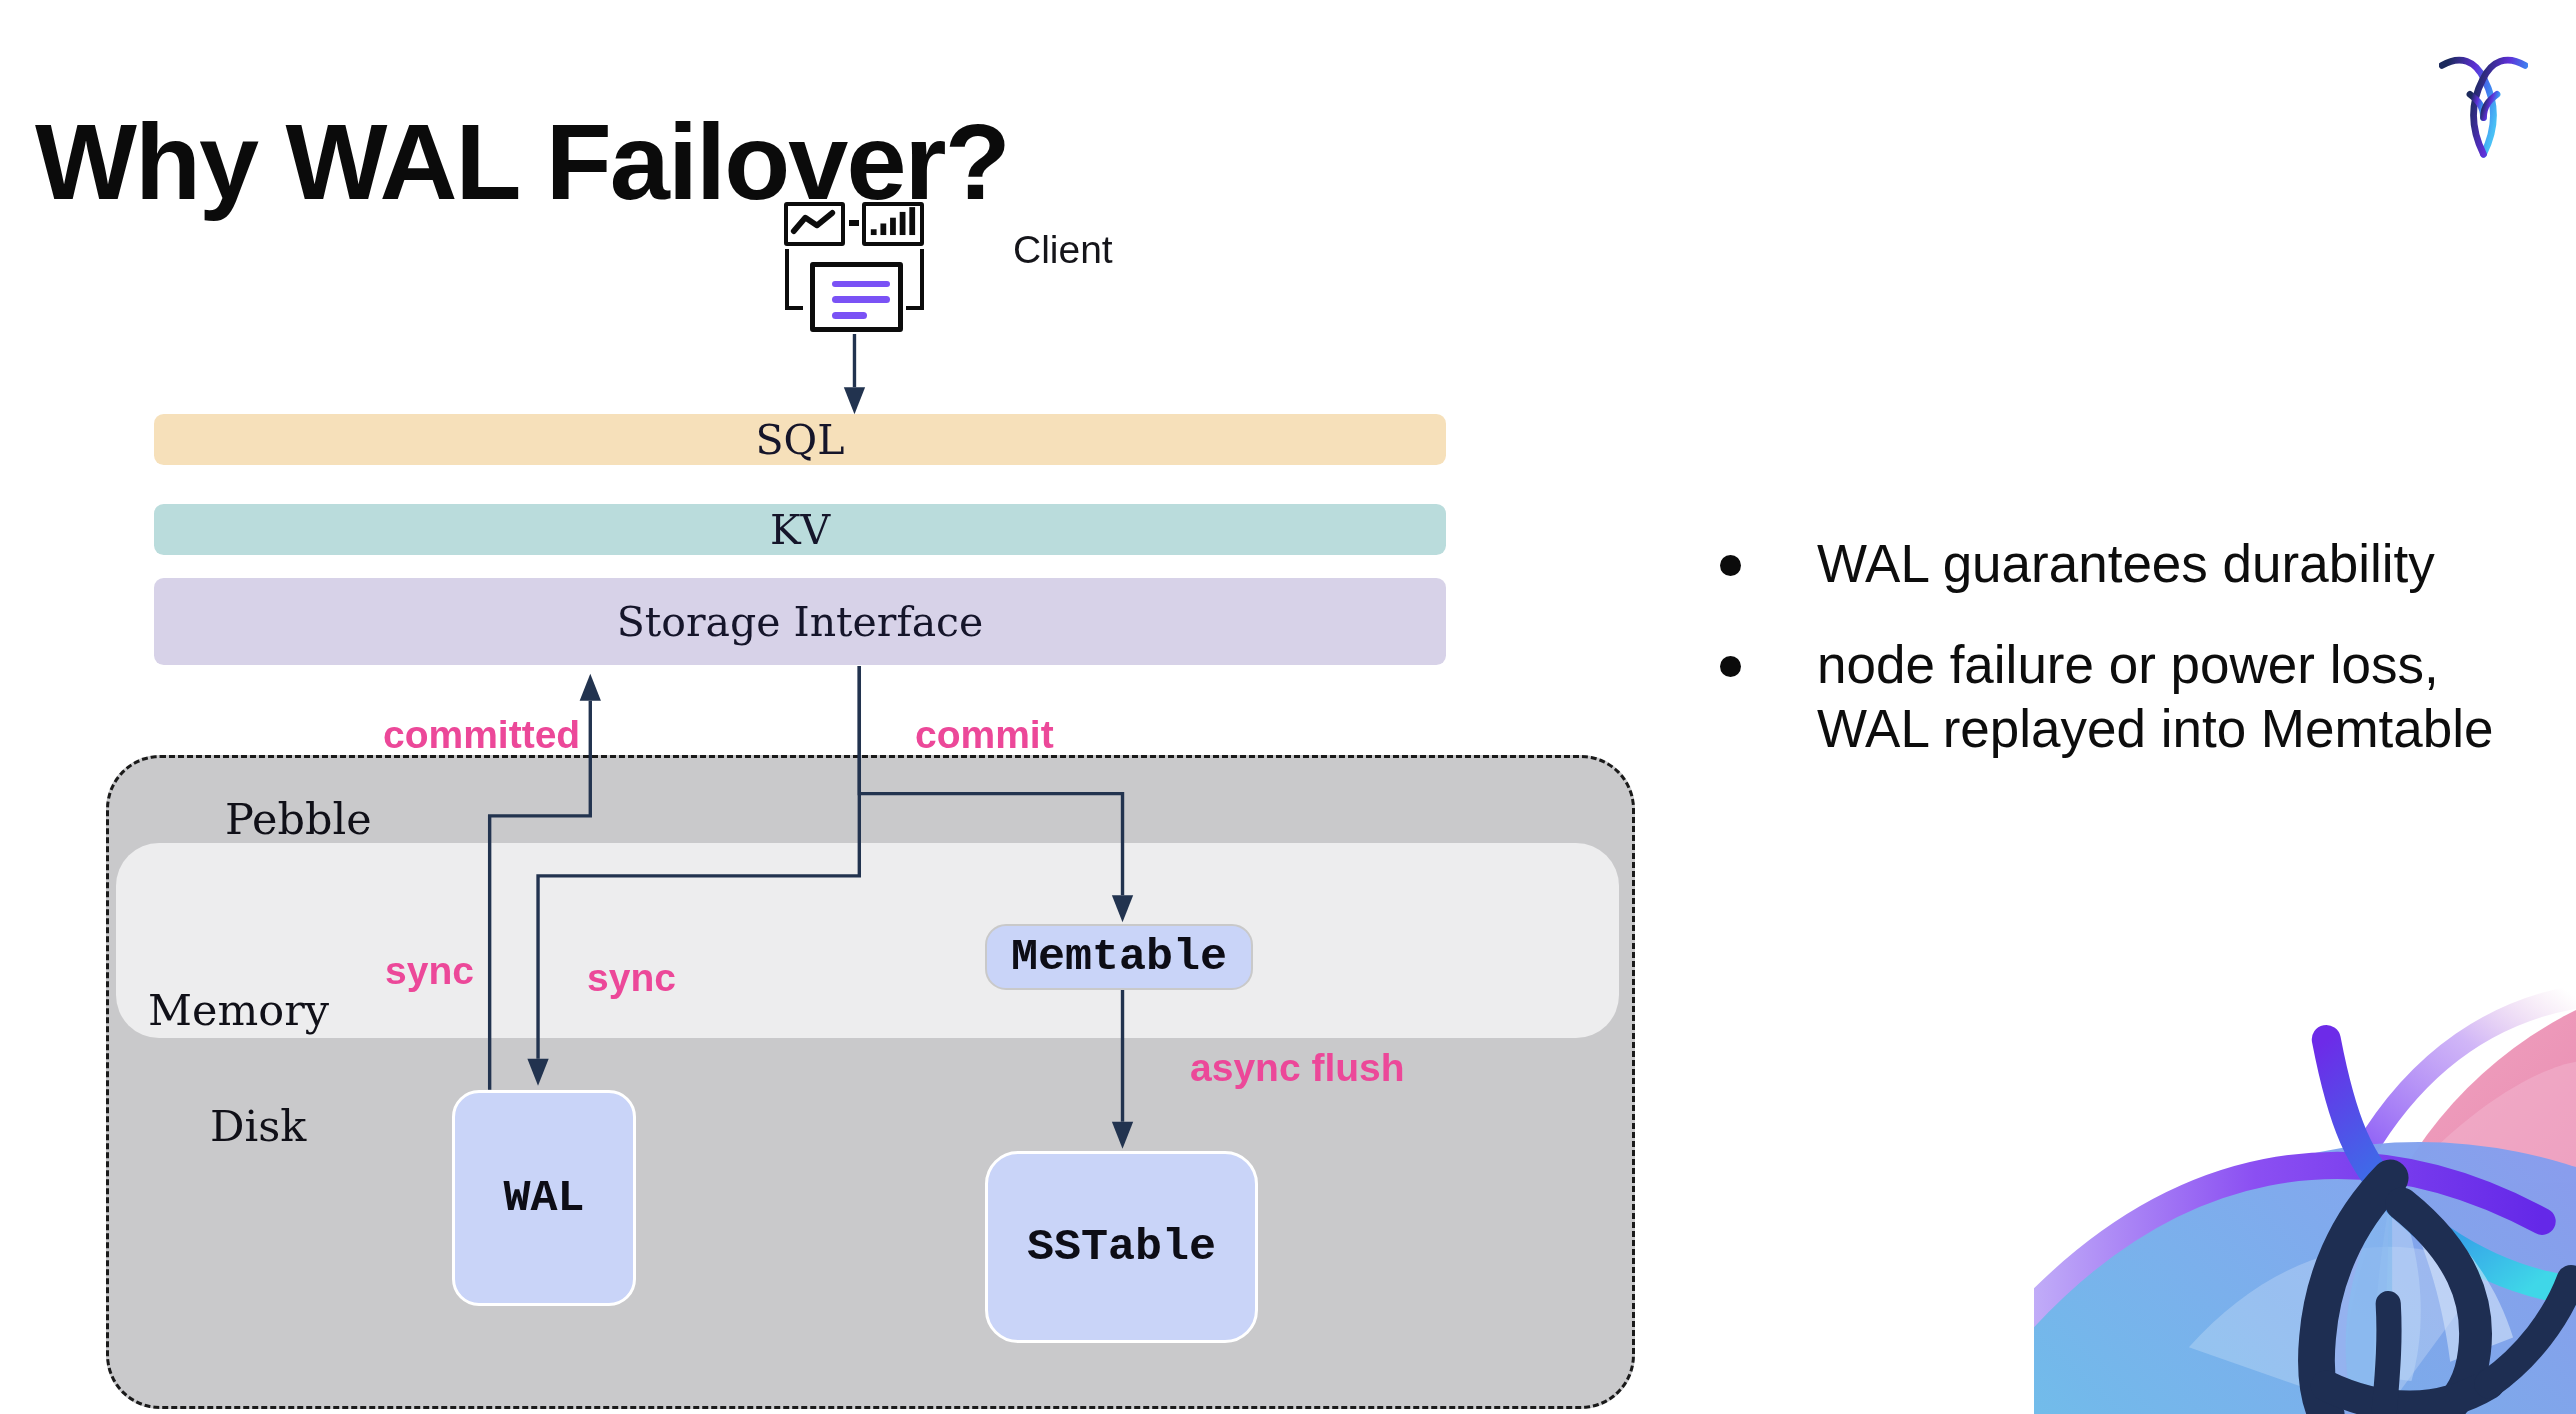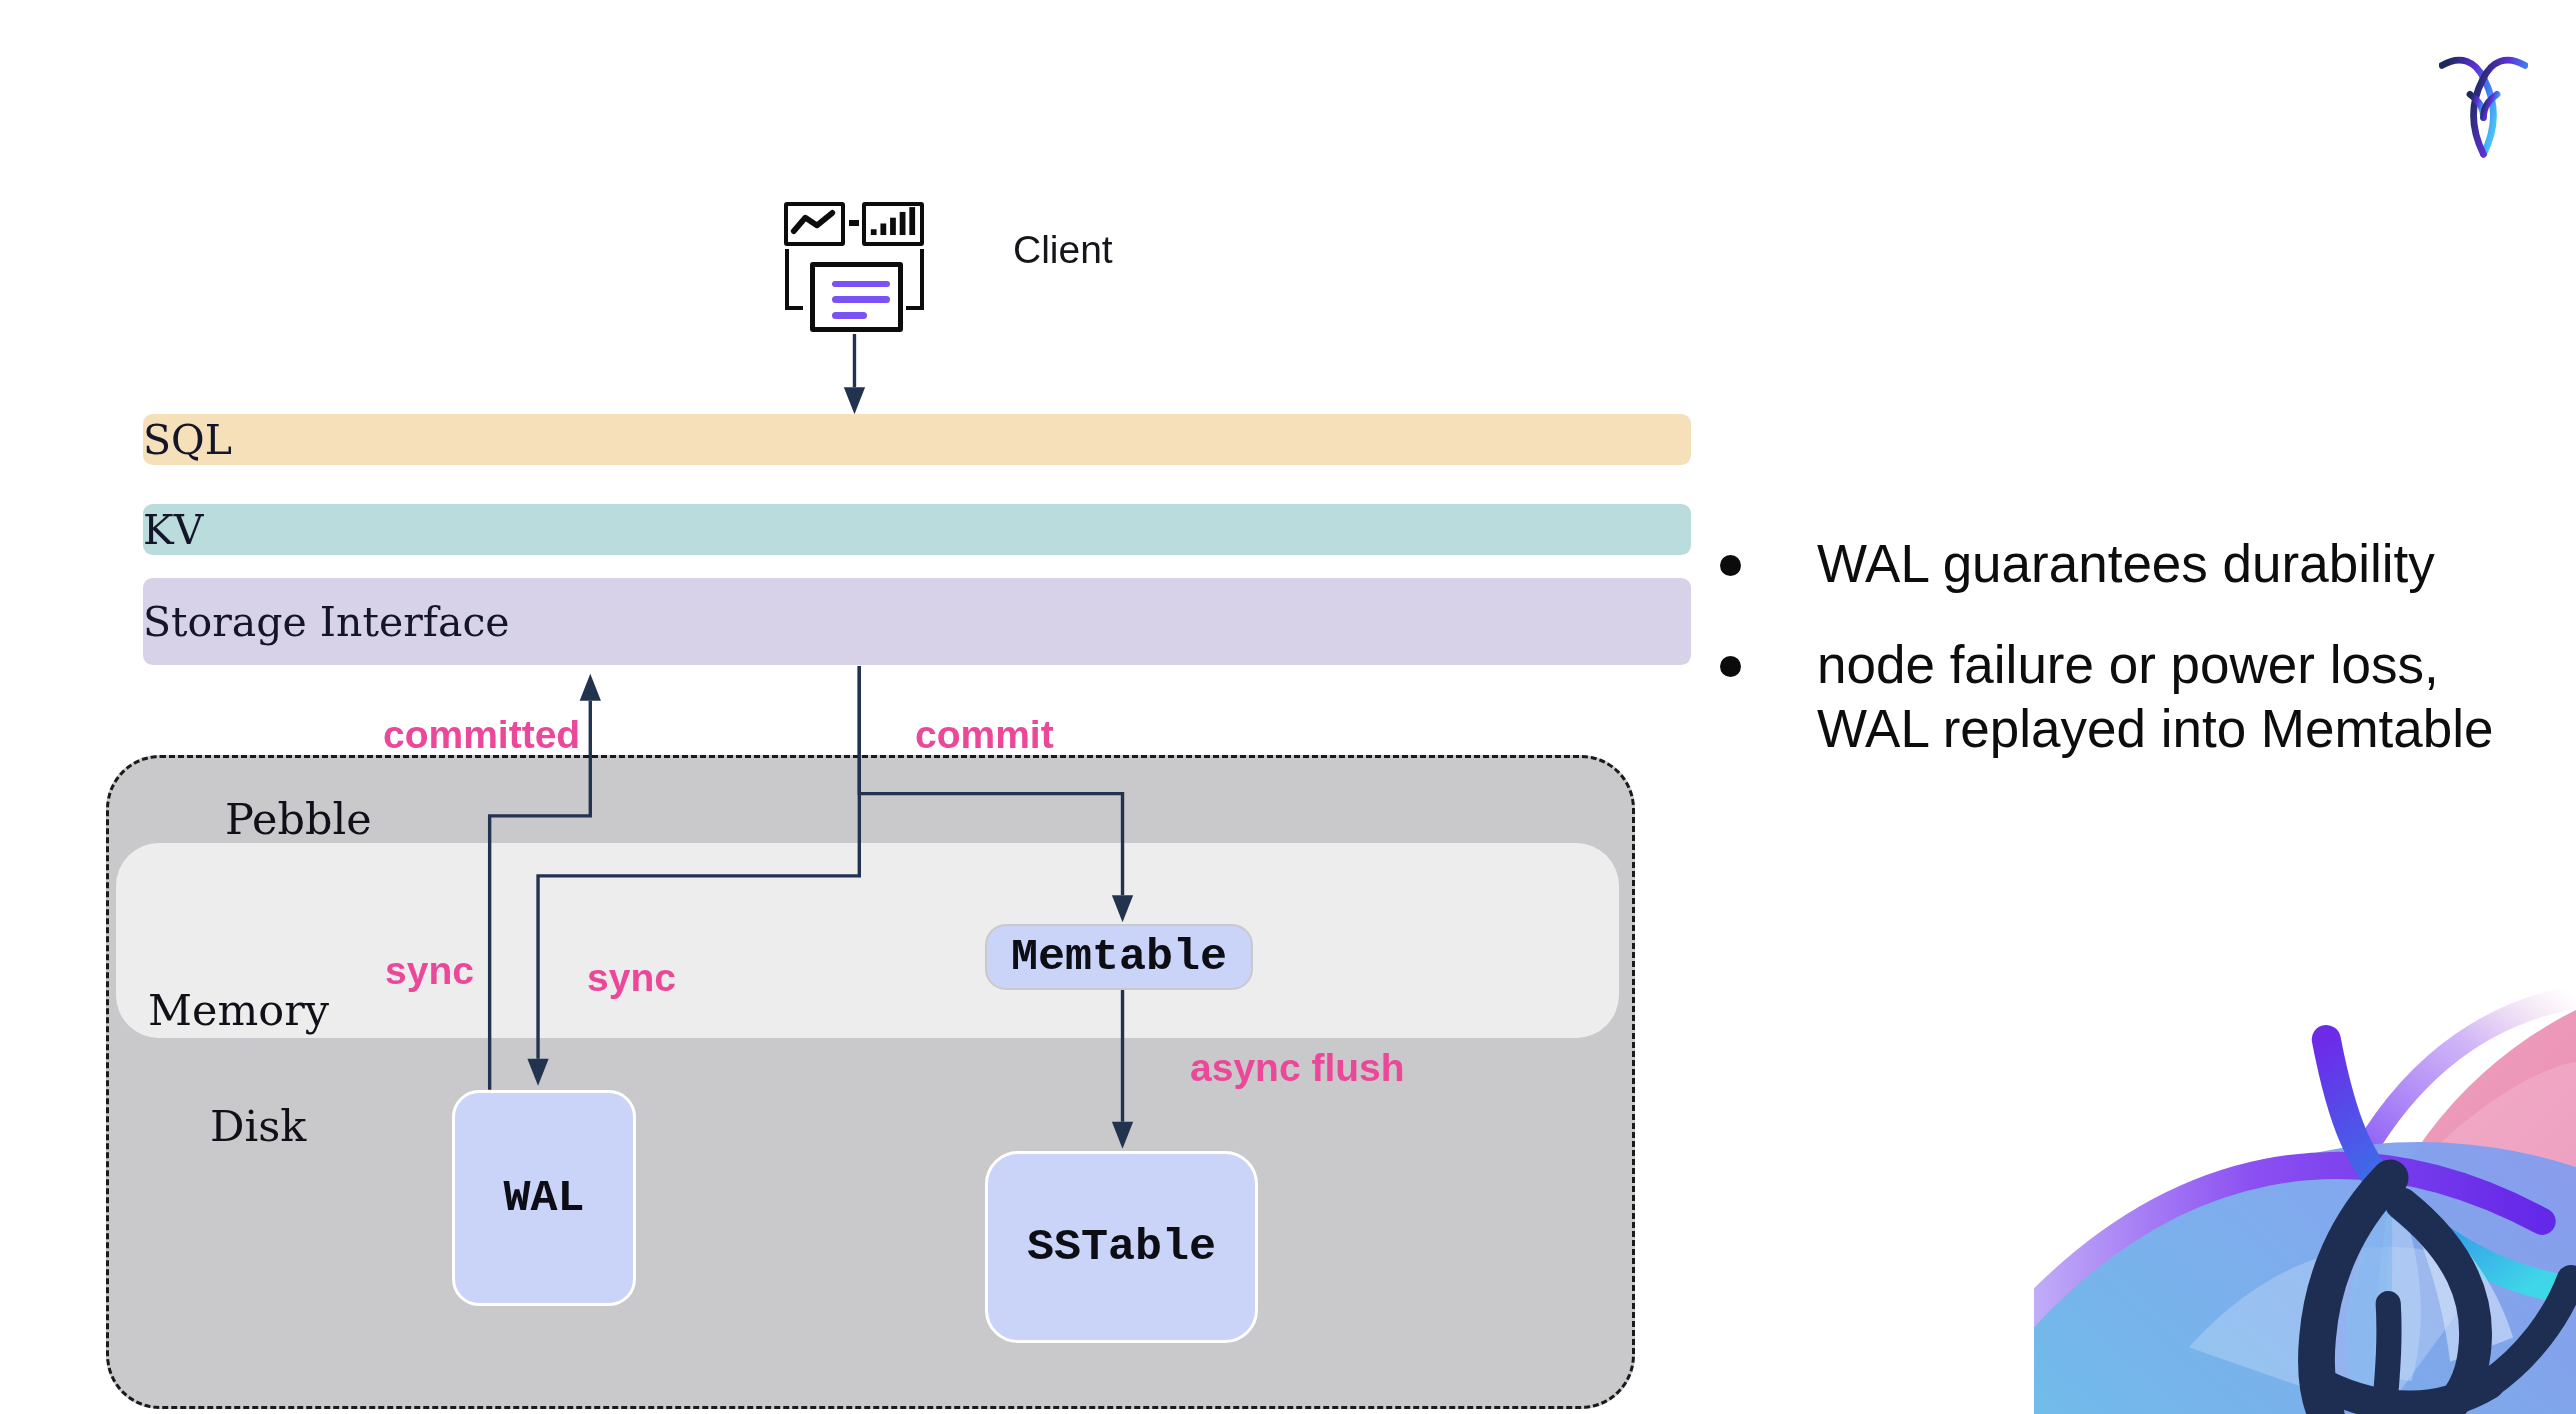--- a/index.html
+++ b/index.html
@@ -31,21 +31,21 @@
   .bracket-left{left:1px;top:49px;border-left:4.8px solid var(--icon_stroke);border-bottom:4.8px solid var(--icon_stroke);}
   .bracket-right{left:122px;top:49px;border-right:4.8px solid var(--icon_stroke);border-bottom:4.8px solid var(--icon_stroke);}
   .doc{position:absolute;left:26px;top:62px;width:93px;height:70px;background:#fff;border:5.8px solid var(--icon_stroke);border-radius:2.9px;box-sizing:border-box;}
   .doc-line{position:absolute;left:16.5px;height:6.8px;border-radius:3.9px;background:var(--doc_accent);}
   .doc-line1{top:13.5px;width:58px;}
   .doc-line2{top:29px;width:58px;}
   .doc-line3{top:45px;width:35px;}
   .client-label{left:1013px;top:228px;font-size:39px;color:#15151a;}
 
   
-  .bar{left:143px;width:1548px;border-radius:9.7px;display:flex;align-items:center;justify-content:flex-start;
+  .bar{left:154px;width:1292px;border-radius:9.7px;display:flex;align-items:center;justify-content:center;
        font-family:"DejaVu Serif", serif;font-size:41px;color:var(--bar_text);}
   .bar-sql{top:414px;height:51px;background:var(--sql_bar);}
   .bar-kv{top:504px;height:51px;background:var(--kv_bar);}
   .bar-storage{top:578px;height:87px;background:var(--storage_bar);}
 
   
   .pebble{left:106px;top:755px;width:1529px;height:654px;background:var(--pebble_fill);
           border:3.9px dashed #1a1a1a;border-radius:54px;box-sizing:border-box;}
   .memory{left:116px;top:843px;width:1503px;height:195px;background:var(--memory_fill);border-radius:43px;}
 
@@ -75,20 +75,21 @@
   svg{display:block;}
   .edges-svg{left:0;top:0;pointer-events:none;}
   .logo-svg{left:2439px;top:48px;}
   .corner-svg{left:2034px;top:931px;}
 </style>
 </head>
 <body>
 
 <div class="slide">
 
+  <h1 class="abs title">Why WAL Failover?</h1>
 
   <svg class="abs logo-svg" width="89" height="112" viewBox="0 0 92 116">
     <defs>
       <linearGradient id="lg" x1="0" y1="0.25" x2="1" y2="0.75">
         <stop offset="0" stop-color="#1c2a5c"></stop>
         <stop offset="0.45" stop-color="#5e2fd6"></stop>
         <stop offset="0.75" stop-color="#3f7ff0"></stop>
         <stop offset="1" stop-color="#49c0f5"></stop>
       </linearGradient>
     </defs>

